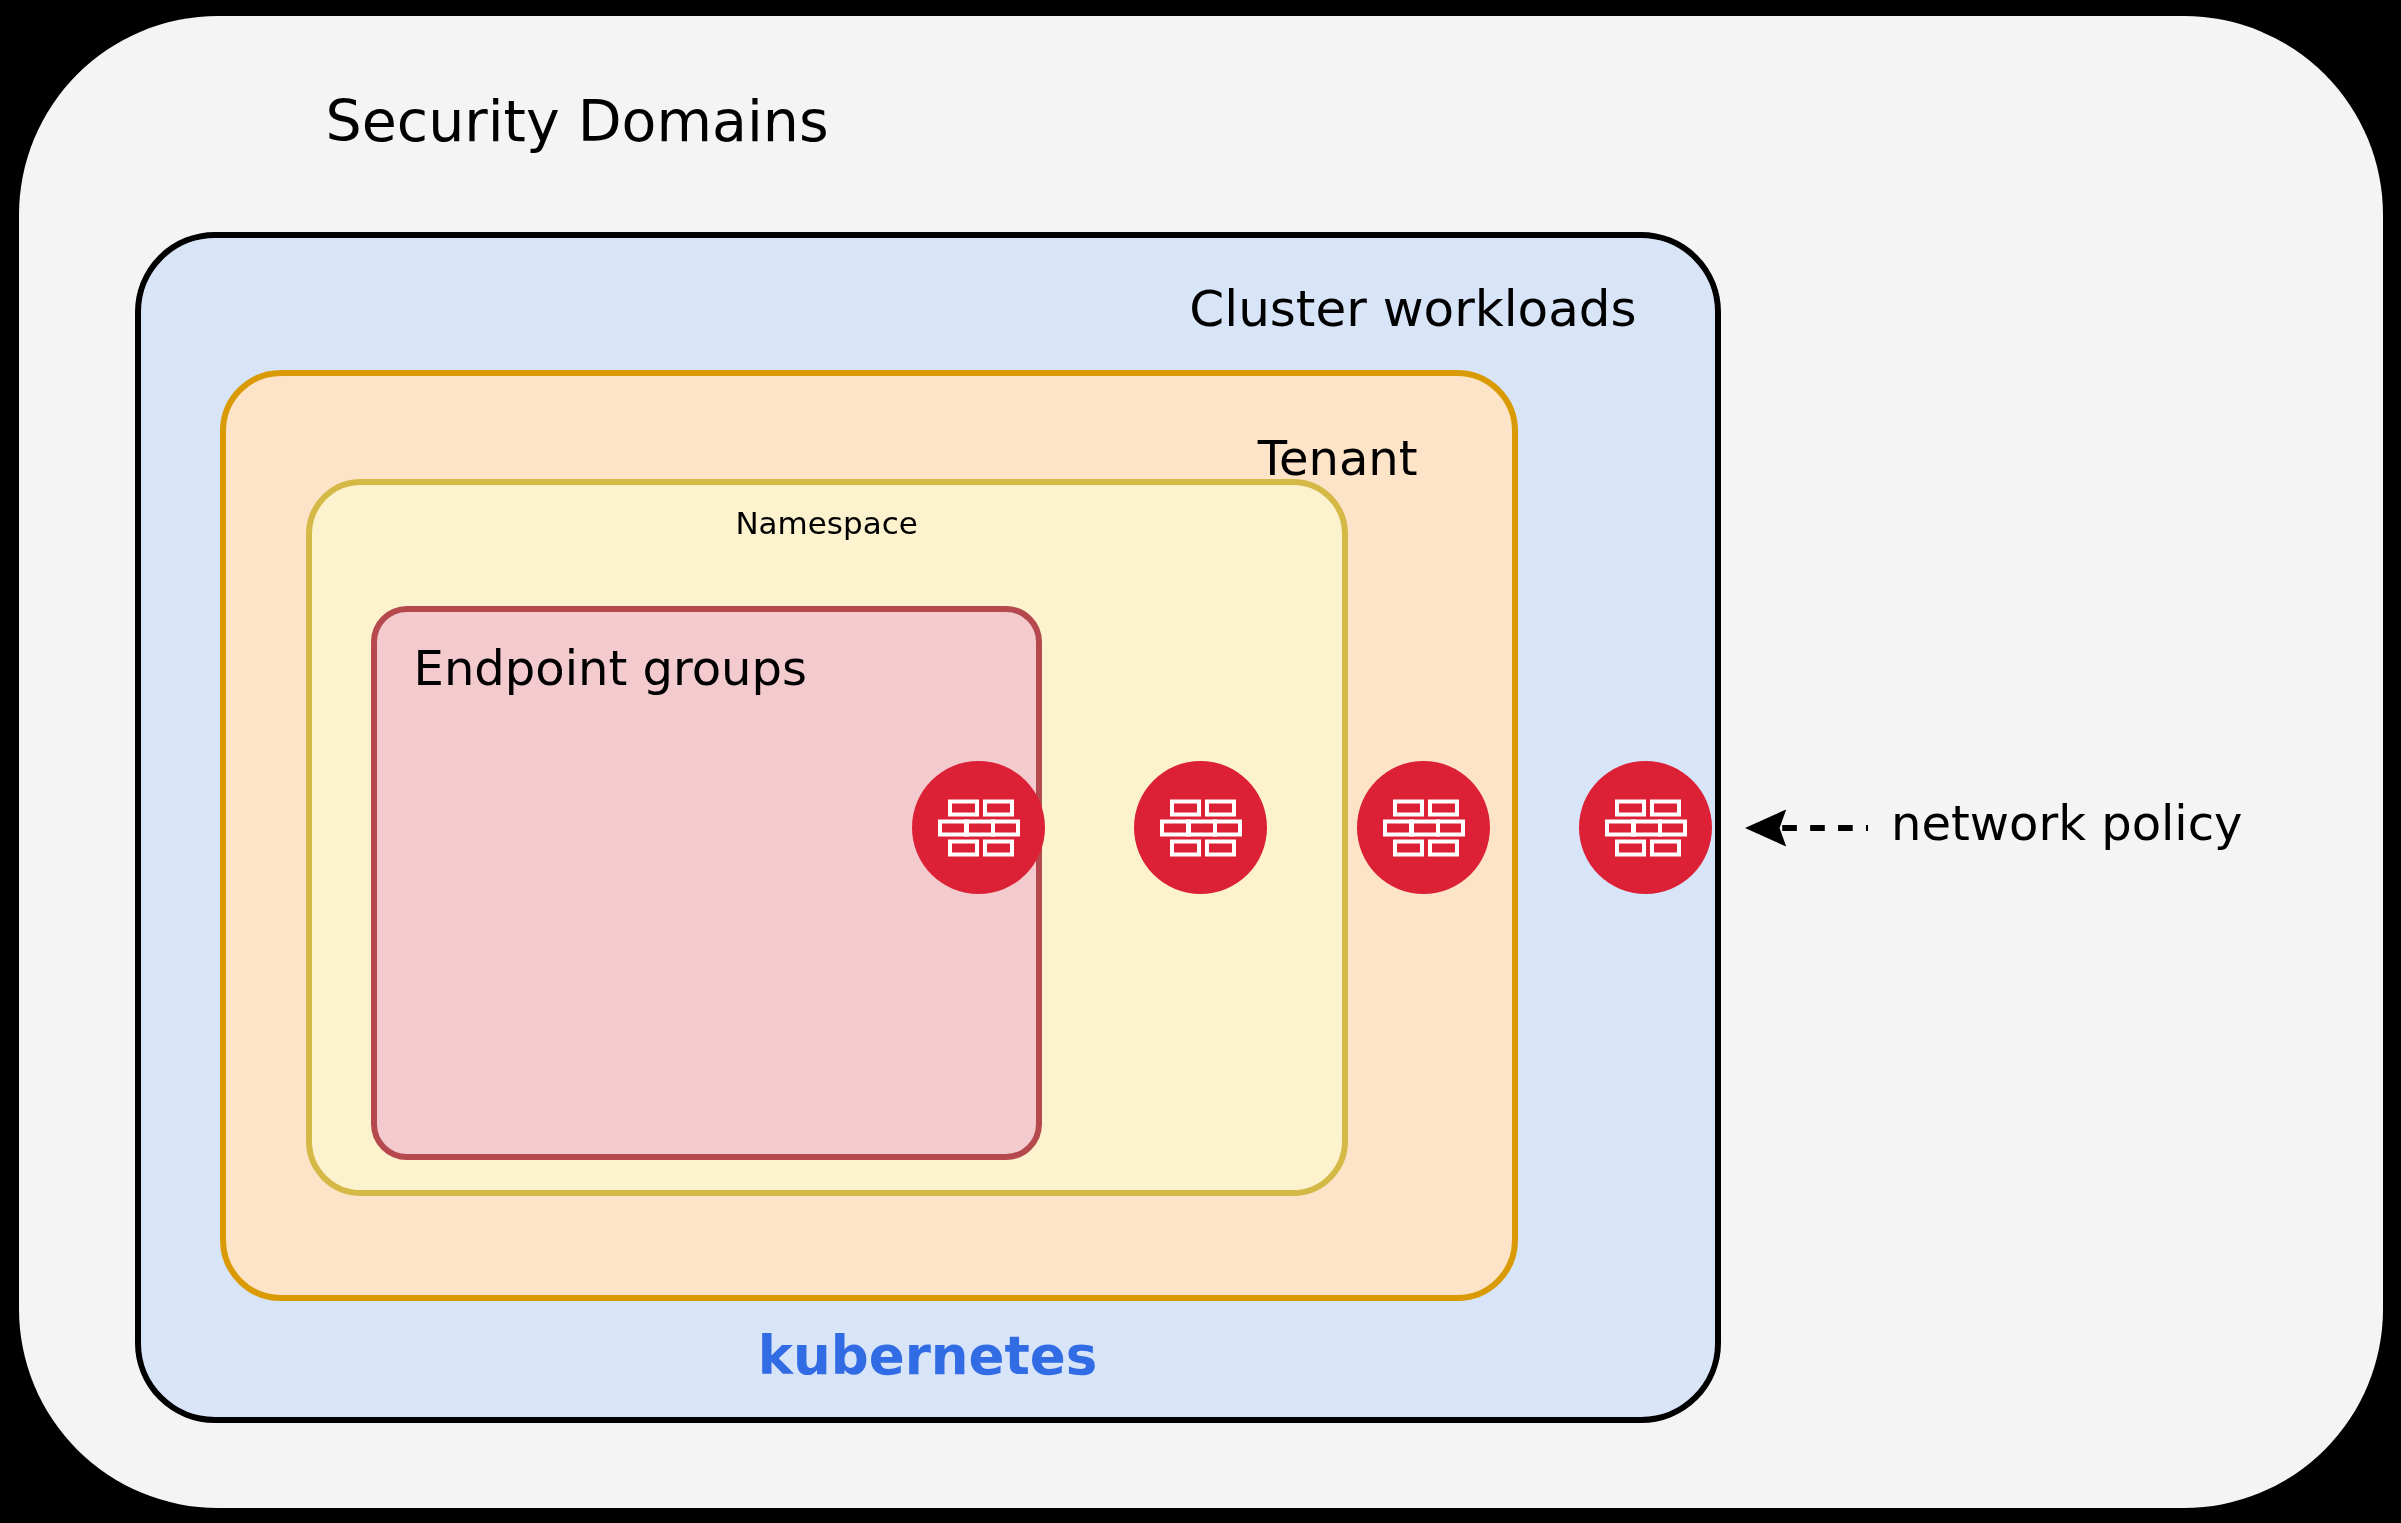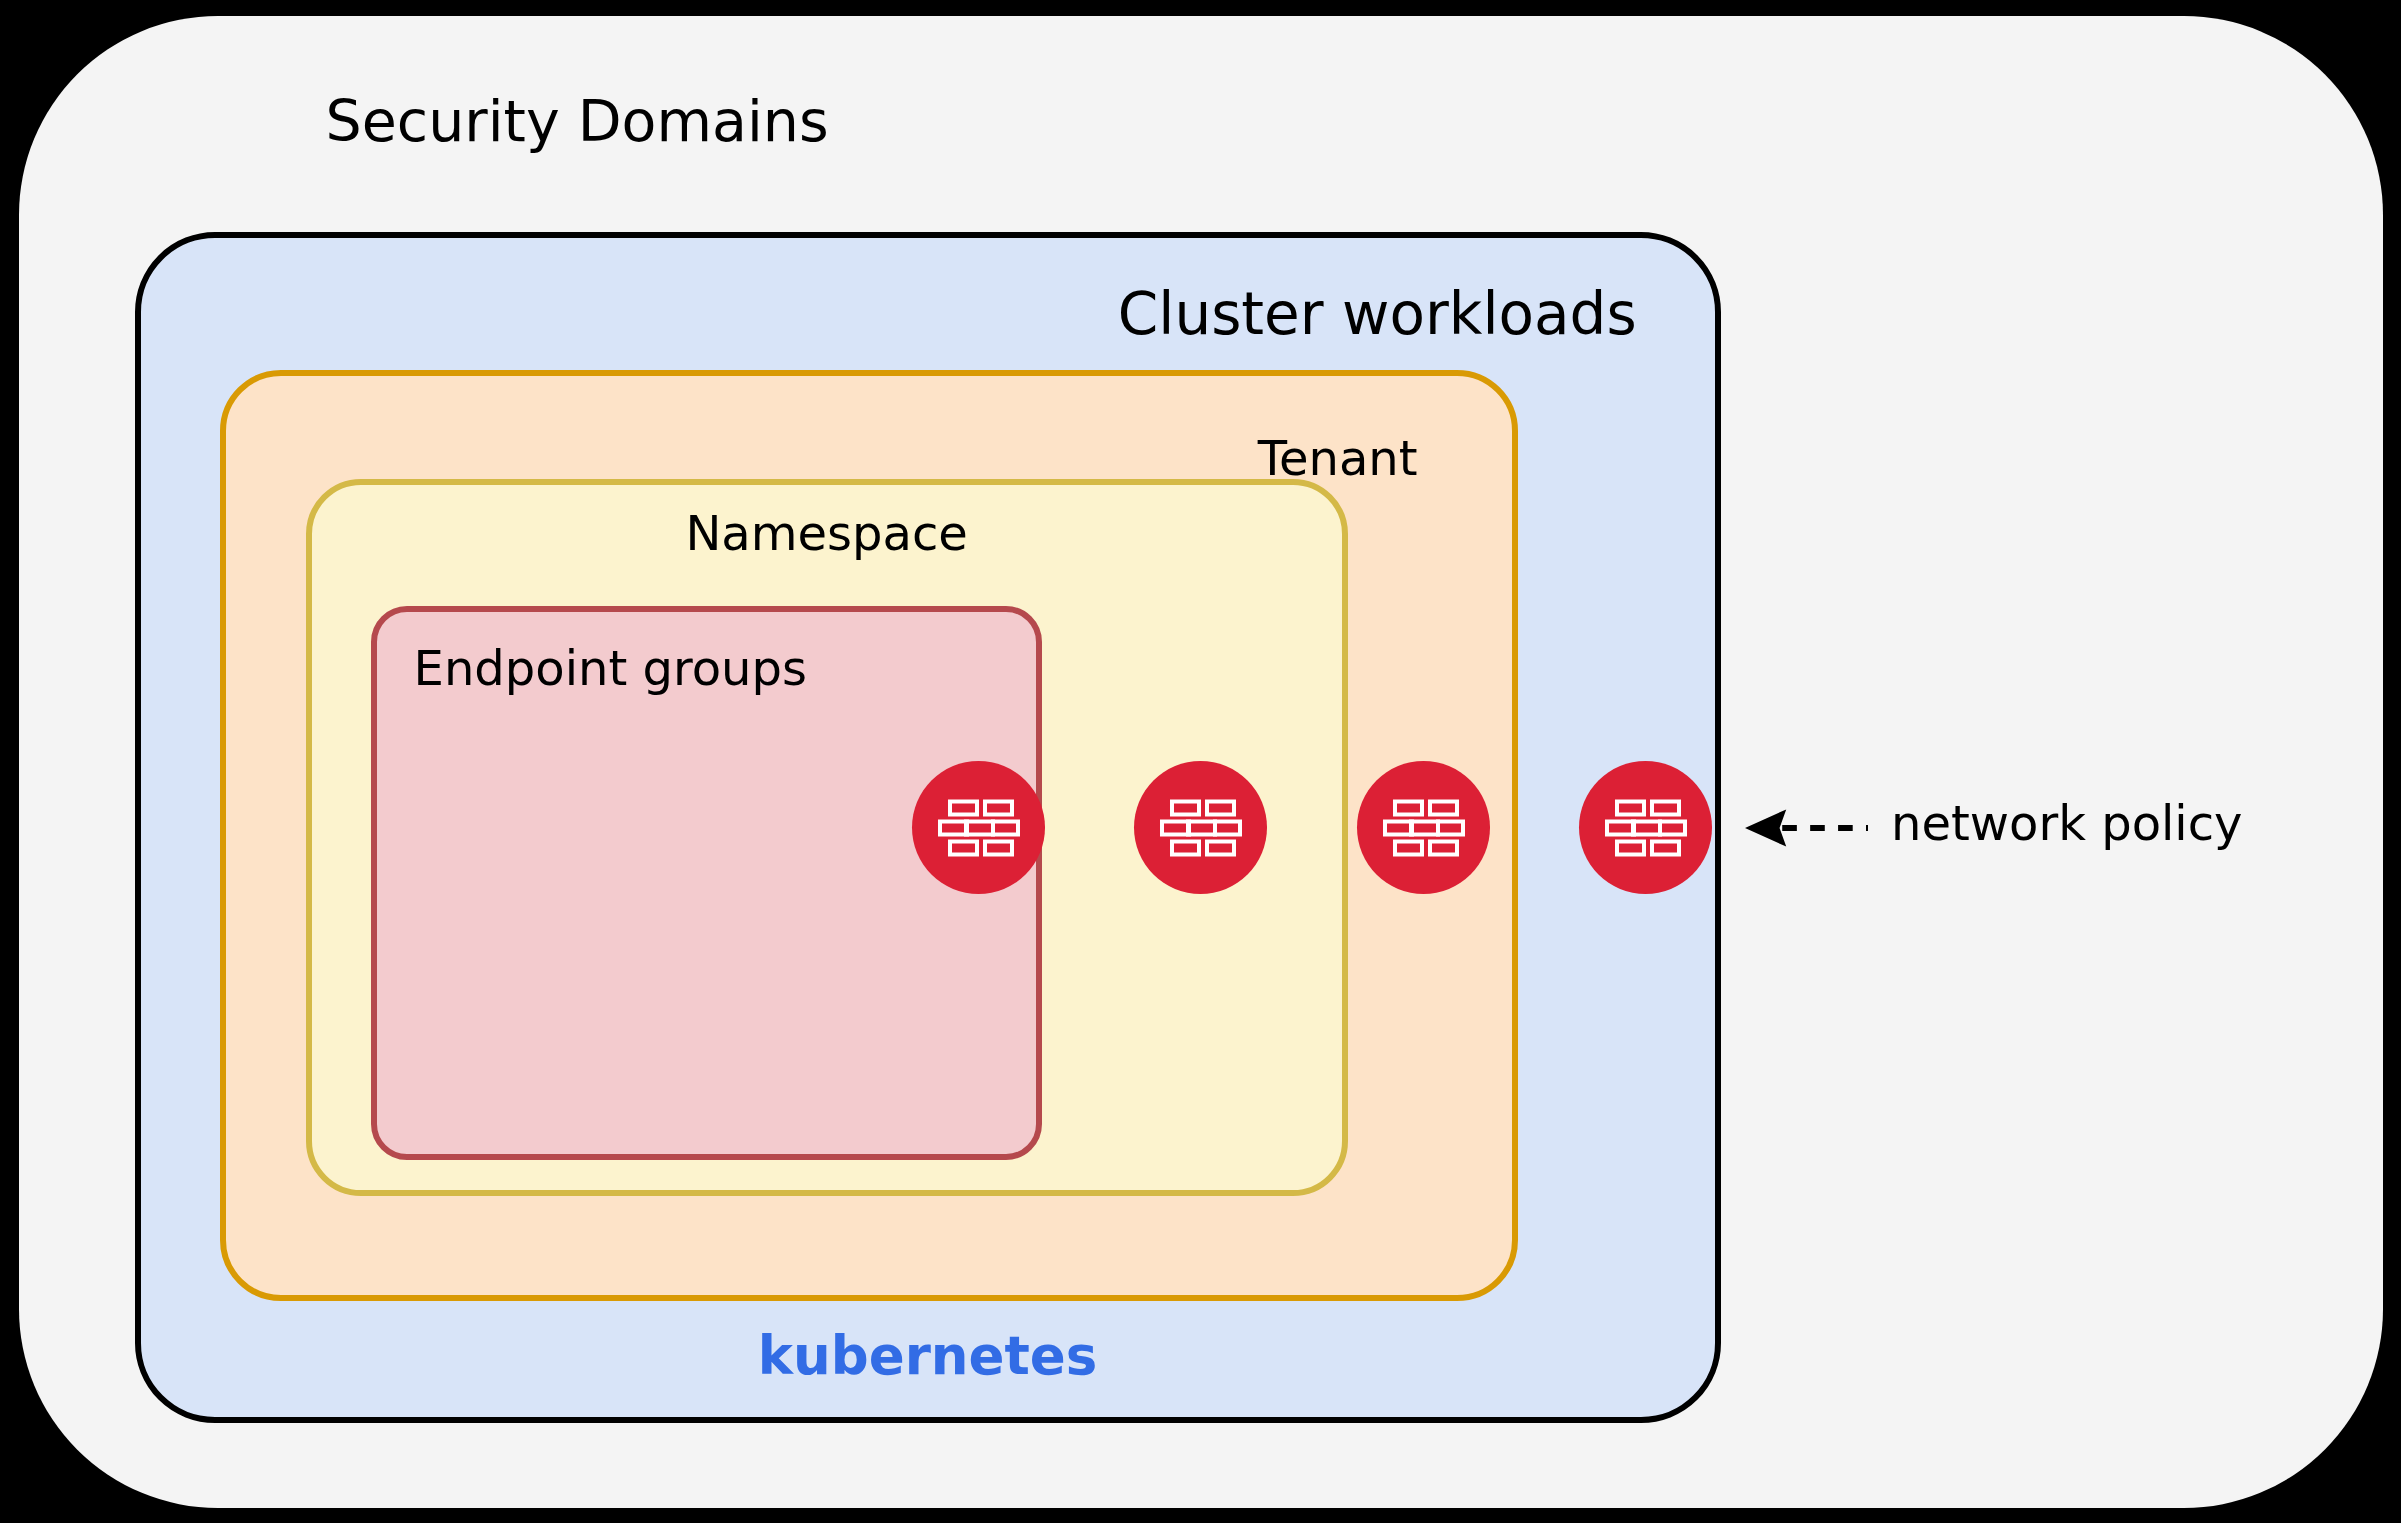--- a/index.html
+++ b/index.html
@@ -49,21 +49,21 @@
     height: 1191px;
     background: #D8E4F8;
     border: 6px solid #000000;
     border-radius: 80px;
     box-sizing: border-box;
   }
   .cw-title {
     position: absolute;
     right: 78px;
     top: 42px;
-    font-size: 58px;
+    font-size: 50px;
     color: #000000;
     white-space: nowrap;
   }
   .k8s-label {
     position: absolute;
     left: 0;
     right: 0;
     bottom: 31px;
     text-align: center;
     font-size: 53px;
@@ -105,21 +105,21 @@
     border: 6px solid #D4B947;
     border-radius: 55px;
     box-sizing: border-box;
   }
   .ns-title {
     position: absolute;
     left: 0;
     right: 0;
     top: 20px;
     text-align: center;
-    font-size: 48px;
+    font-size: 31px;
     color: #000000;
     white-space: nowrap;
   }
 
   
   .endpoint-groups {
     position: absolute;
     left: 59px;
     top: 121px;
     width: 671px;

